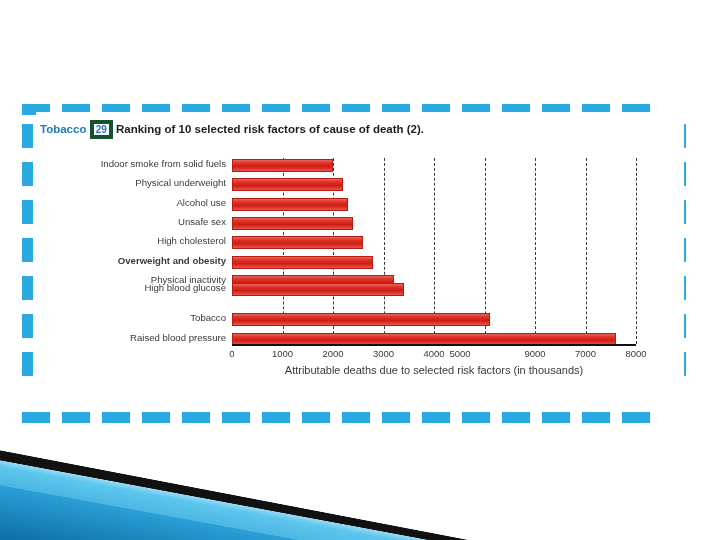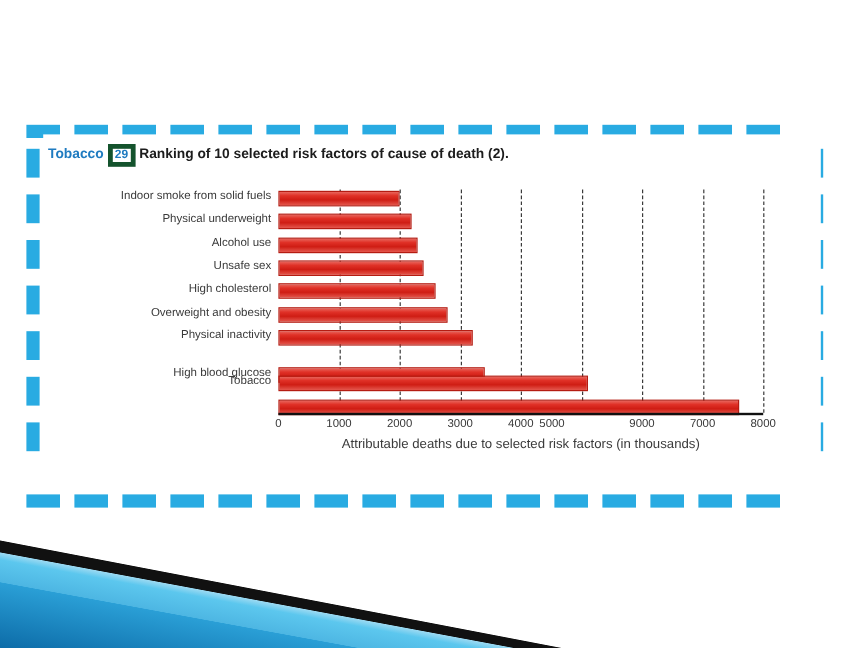--- a/index.html
+++ b/index.html
@@ -146,45 +146,46 @@
             <div class="bar-track">
               <div class="bar" style="width: 121.2px;"></div>
             </div>
           </div>
           <div class="bar-row" style="top: 83.2px;">
             <div class="bar-label">High cholesterol</div>
             <div class="bar-track">
               <div class="bar" style="width: 131.3px;"></div>
             </div>
           </div>
-          <div class="bar-row" style="top: 102.5px;">
+          <div class="bar-row" style="top: 102.5px; font-weight: bold;">
             <div class="bar-label">Overweight and obesity</div>
             <div class="bar-track">
               <div class="bar" style="width: 141.4px;"></div>
             </div>
           </div>
           <div class="bar-row" style="top: 121.8px;">
             <div class="bar-label">Physical inactivity</div>
             <div class="bar-track">
               <div class="bar" style="width: 161.6px;"></div>
             </div>
           </div>
-          <div class="bar-row" style="top: 153px;">
+          <div class="bar-row" style="top: 130px;">
             <div class="bar-label">High blood glucose</div>
             <div class="bar-track">
               <div class="bar" style="width: 171.7px;"></div>
             </div>
           </div>
           <div class="bar-row" style="top: 160.4px;">
             <div class="bar-label">Tobacco</div>
             <div class="bar-track">
               <div class="bar" style="width: 257.55px;"></div>
             </div>
           </div>
           <div class="bar-row" style="top: 179.7px;">
+            <div class="bar-label">Raised blood pressure</div>
             <div class="bar-track">
               <div class="bar" style="width: 383.8px;"></div>
             </div>
           </div>
         </div>
     </div>
     <div id="axis-line"></div>
     <div id="ticks">
         <div class="tick-label" style="left: 196px;">0</div>
         <div class="tick-label" style="left: 246.5px;">1000</div>

